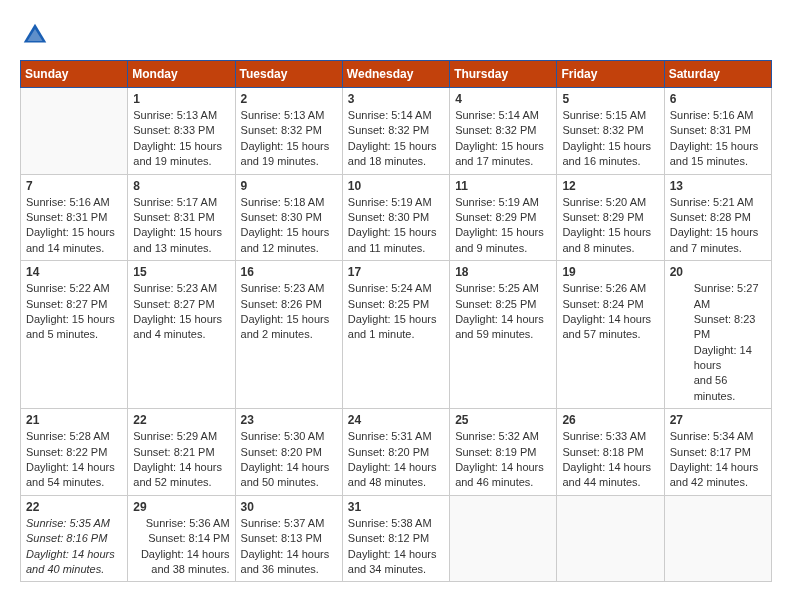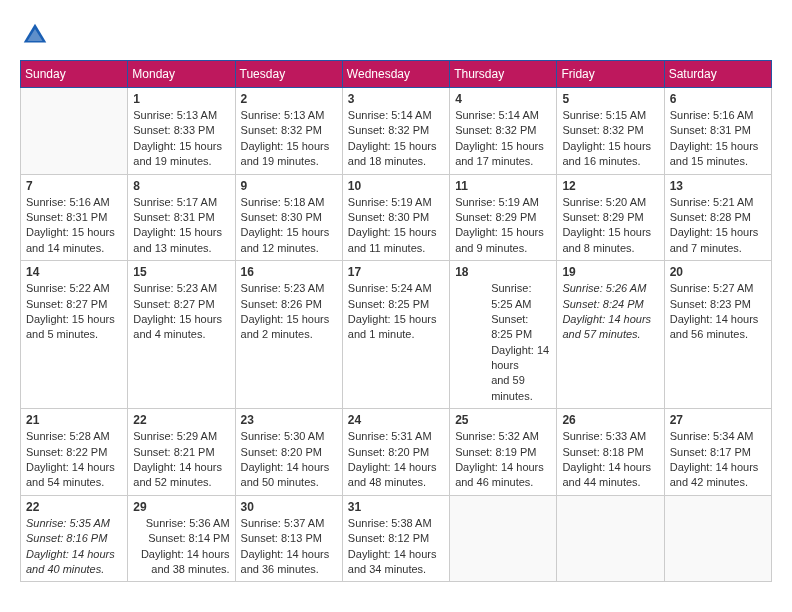--- a/index.html
+++ b/index.html
@@ -48,26 +48,26 @@
       color: #555;
       font-weight: bold;
       margin-top: 4px;
     }
     .calendar {
       width: 100%;
       border-collapse: collapse;
       font-size: 11px;
     }
     .calendar th {
-      background-color: #be185d;
+      background-color: #c2410c;
       color: #fff;
       padding: 6px 4px;
       text-align: left;
       font-size: 12px;
-      font-weight: normal;
+      font-weight: bold;
       border: 1px solid #2455a4;
     }
     .calendar td {
       border: 1px solid #ccc;
       padding: 4px 5px;
       vertical-align: top;
       width: 107px;
       min-height: 80px;
       background: #fff;
     }
@@ -240,35 +240,35 @@
         </td>
         <td>
           <span class="day-number">17</span>
           <div class="day-info" style="white-space: pre-line;">Sunrise: 5:24 AM
 Sunset: 8:25 PM
 Daylight: 15 hours
 and 1 minute.</div>
         </td>
         <td>
           <span class="day-number">18</span>
-          <div class="day-info" style="white-space: pre-line; margin-left: 36px;">Sunrise: 5:25 AM
+          <div class="day-info" style="white-space: pre-line;">Sunrise: 5:25 AM
 Sunset: 8:25 PM
 Daylight: 14 hours
 and 59 minutes.</div>
         </td>
         <td>
           <span class="day-number">19</span>
-          <div class="day-info" style="white-space: pre-line; font-style: italic;">Sunrise: 5:26 AM
+          <div class="day-info" style="white-space: pre-line;">Sunrise: 5:26 AM
 Sunset: 8:24 PM
 Daylight: 14 hours
 and 57 minutes.</div>
         </td>
         <td>
           <span class="day-number">20</span>
-          <div class="day-info" style="white-space: pre-line;">Sunrise: 5:27 AM
+          <div class="day-info" style="white-space: pre-line; margin-left: 24px;">Sunrise: 5:27 AM
 Sunset: 8:23 PM
 Daylight: 14 hours
 and 56 minutes.</div>
         </td>
       </tr>
       <tr>
         <td>
           <span class="day-number">21</span>
           <div class="day-info" style="white-space: pre-line;">Sunrise: 5:28 AM
 Sunset: 8:22 PM

